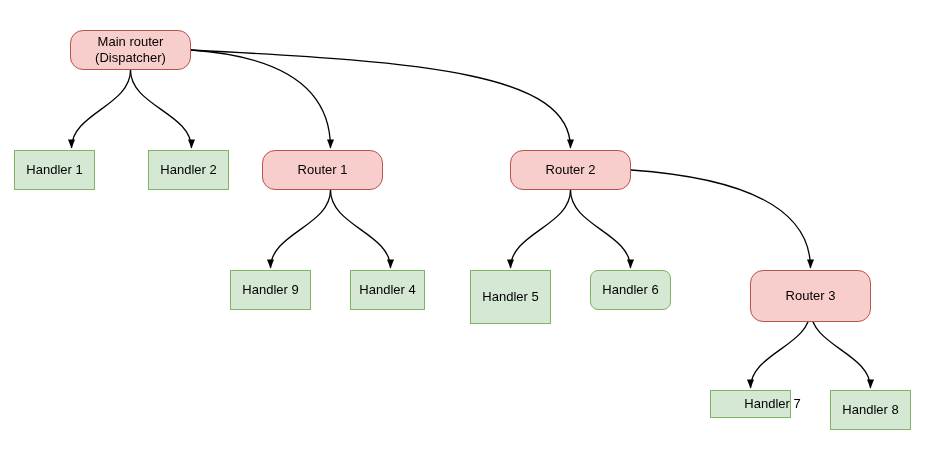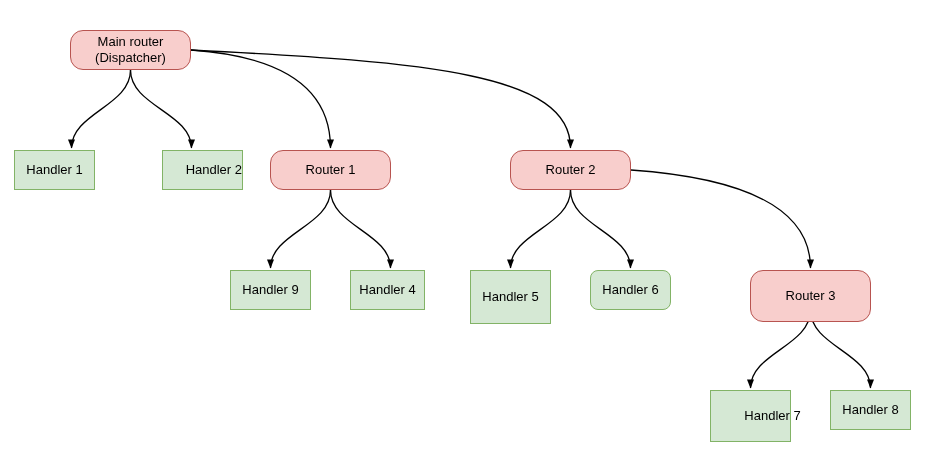--- a/index.html
+++ b/index.html
@@ -64,25 +64,25 @@
     <div>
       <div>Main router</div>
       <div>(Dispatcher)</div>
     </div>
   </div>
 
   <div class="node handler" style="left:14px; top:150px; width:81px; height:40px;">
     <span>Handler 1</span>
   </div>
 
-  <div class="node handler" style="left:162px; top:150px; width:81px; height:40px;justify-content:flex-end;">
+  <div class="node handler" style="left:148px; top:150px; width:81px; height:40px;">
     <span>Handler 2</span>
   </div>
 
-  <div class="node router" style="left:270px; top:150px; width:121px; height:40px;">
+  <div class="node router" style="left:262px; top:150px; width:121px; height:40px;">
     <span>Router 1</span>
   </div>
 
   <div class="node handler" style="left:230px; top:270px; width:81px; height:40px;">
     <span>Handler 9</span>
   </div>
 
   <div class="node handler" style="left:350px; top:270px; width:75px; height:40px;">
     <span>Handler 4</span>
   </div>
@@ -96,21 +96,21 @@
   </div>
 
   <div class="node handler" style="left:590px; top:270px; width:81px; height:40px;border-radius:8px;">
     <span>Handler 6</span>
   </div>
 
   <div class="node router" style="left:750px; top:270px; width:121px; height:52px;">
     <span>Router 3</span>
   </div>
 
-  <div class="node handler" style="left:710px; top:390px; width:81px; height:52px;padding-left:44px;">
+  <div class="node handler" style="left:710px; top:390px; width:81px; height:28px;padding-left:44px;">
     <span>Handler 7</span>
   </div>
 
   <div class="node handler" style="left:830px; top:390px; width:81px; height:40px;">
     <span>Handler 8</span>
   </div>
 
 </div>
 
 </body></html>

